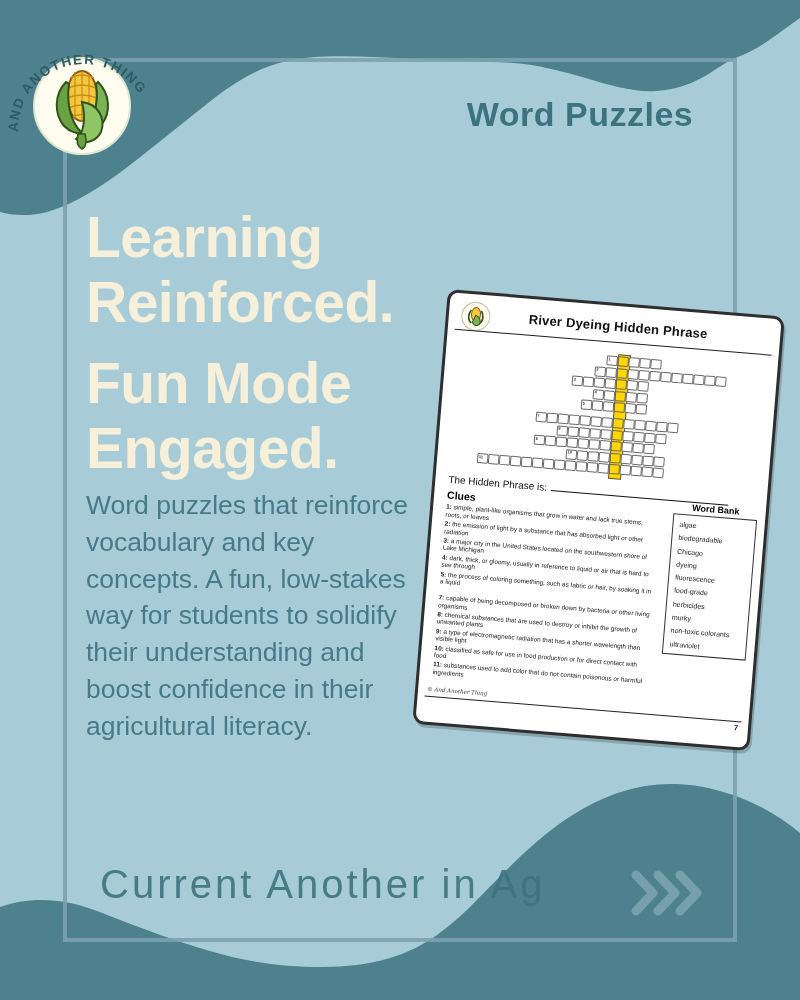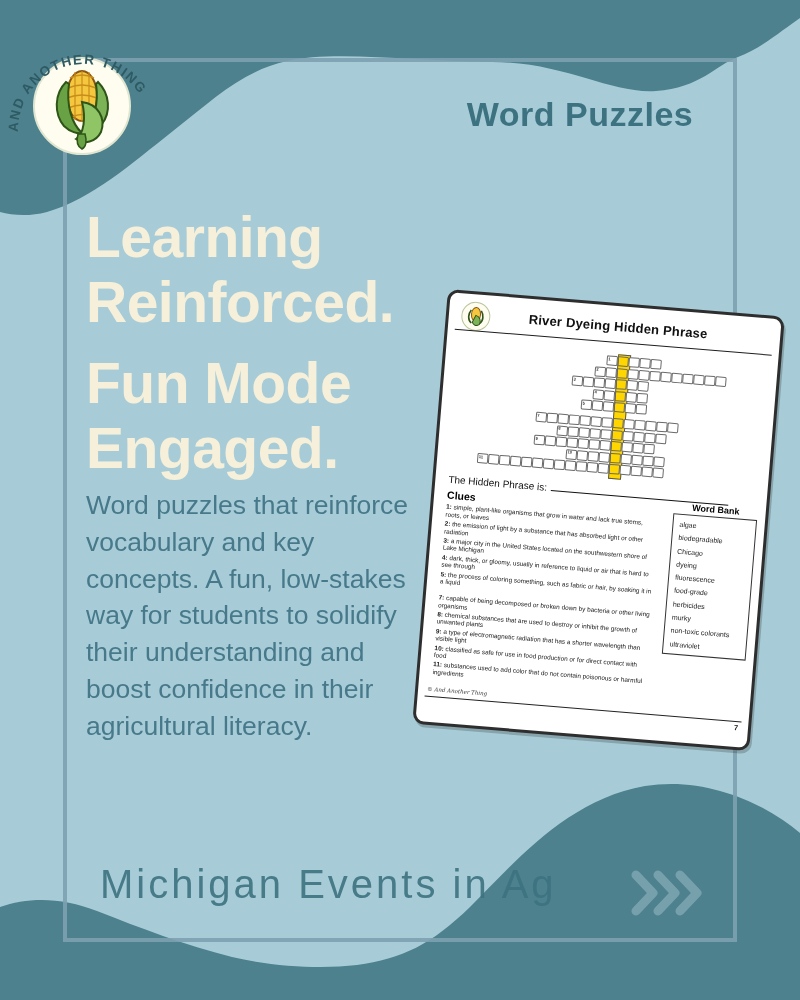--- a/index.html
+++ b/index.html
@@ -276,21 +276,21 @@
           <div>non-toxic colorants</div>
           <div>ultraviolet</div>
         </div>
     </div>
 
     <div class="sheet-copy">© And Another Thing</div>
     <div class="sheet-footer-line"></div>
     <div class="sheet-page">7</div>
   </div>
 
-  <div class="series">Michigan Events in Ag</div>
+  <div class="series">Current Another in Ag</div>
   <svg class="chevrons" viewBox="0 0 80 50">
     <g fill="none" style="stroke:var(--chevron)" stroke-width="9" stroke-linecap="round" stroke-linejoin="round" opacity="0.85">
       <path d="M8,7 L25,25 L8,43"></path>
       <path d="M30,7 L47,25 L30,43"></path>
       <path d="M52,7 L69,25 L52,43"></path>
     </g>
   </svg>
 
 </div>
 

